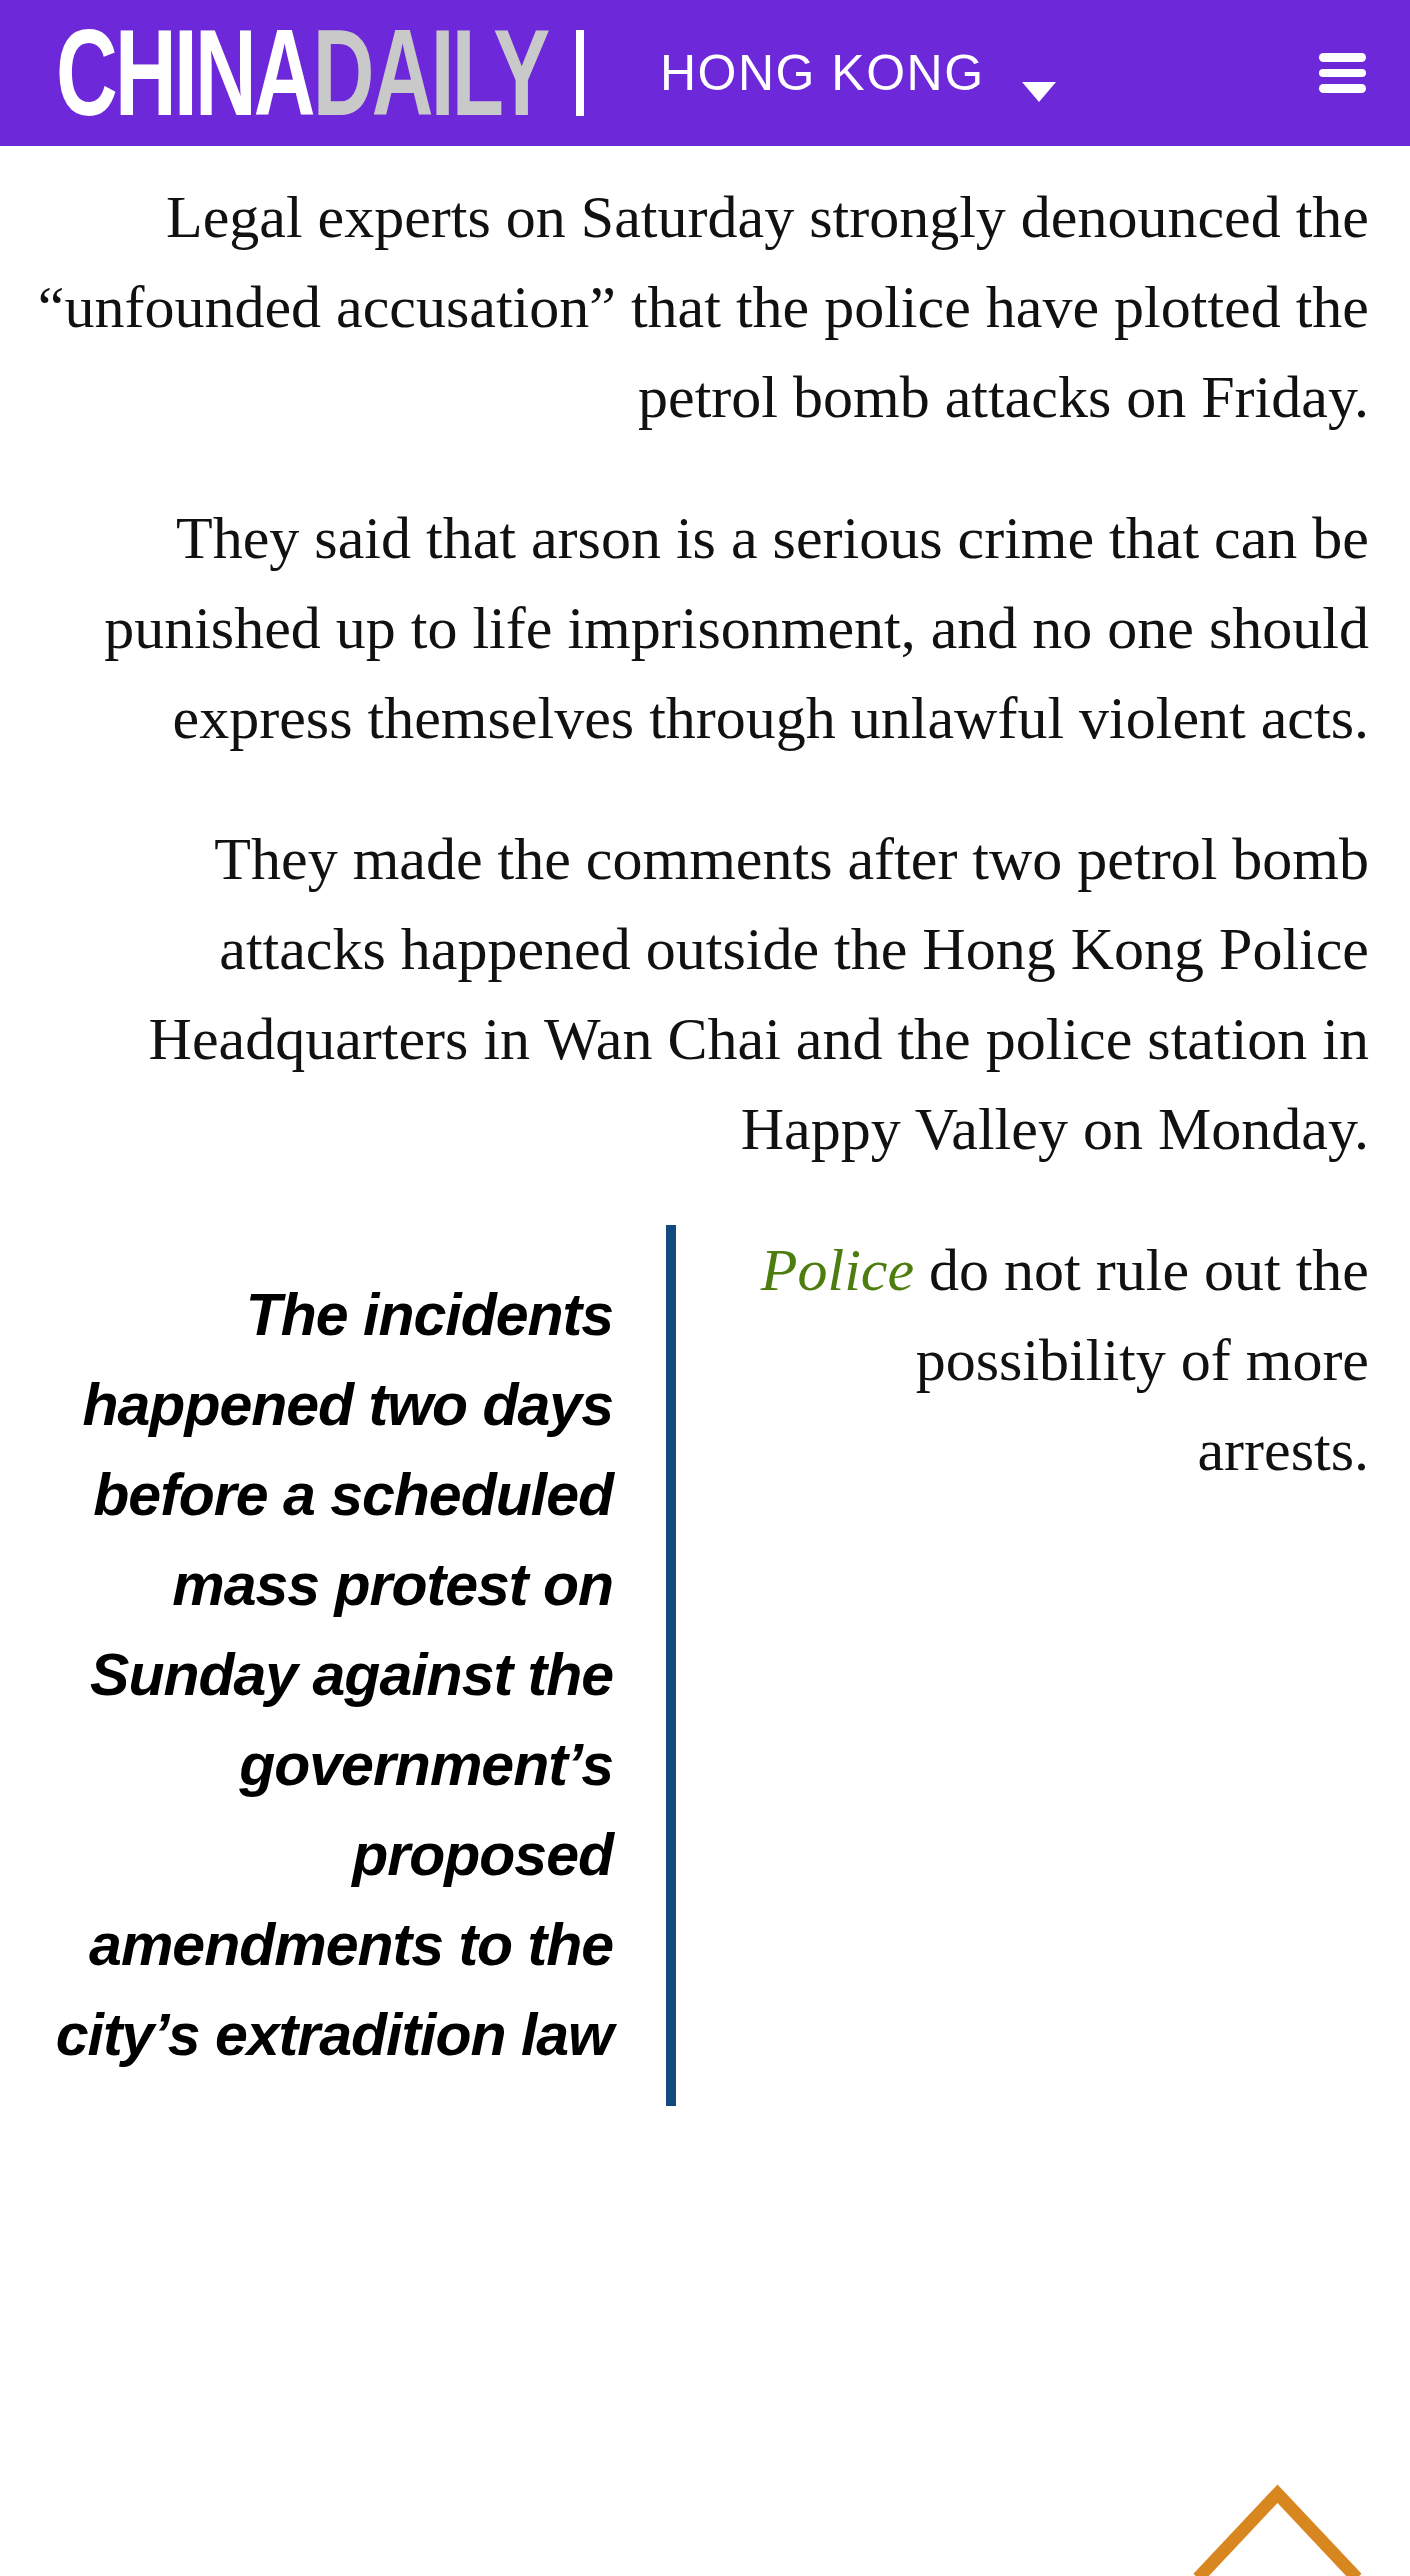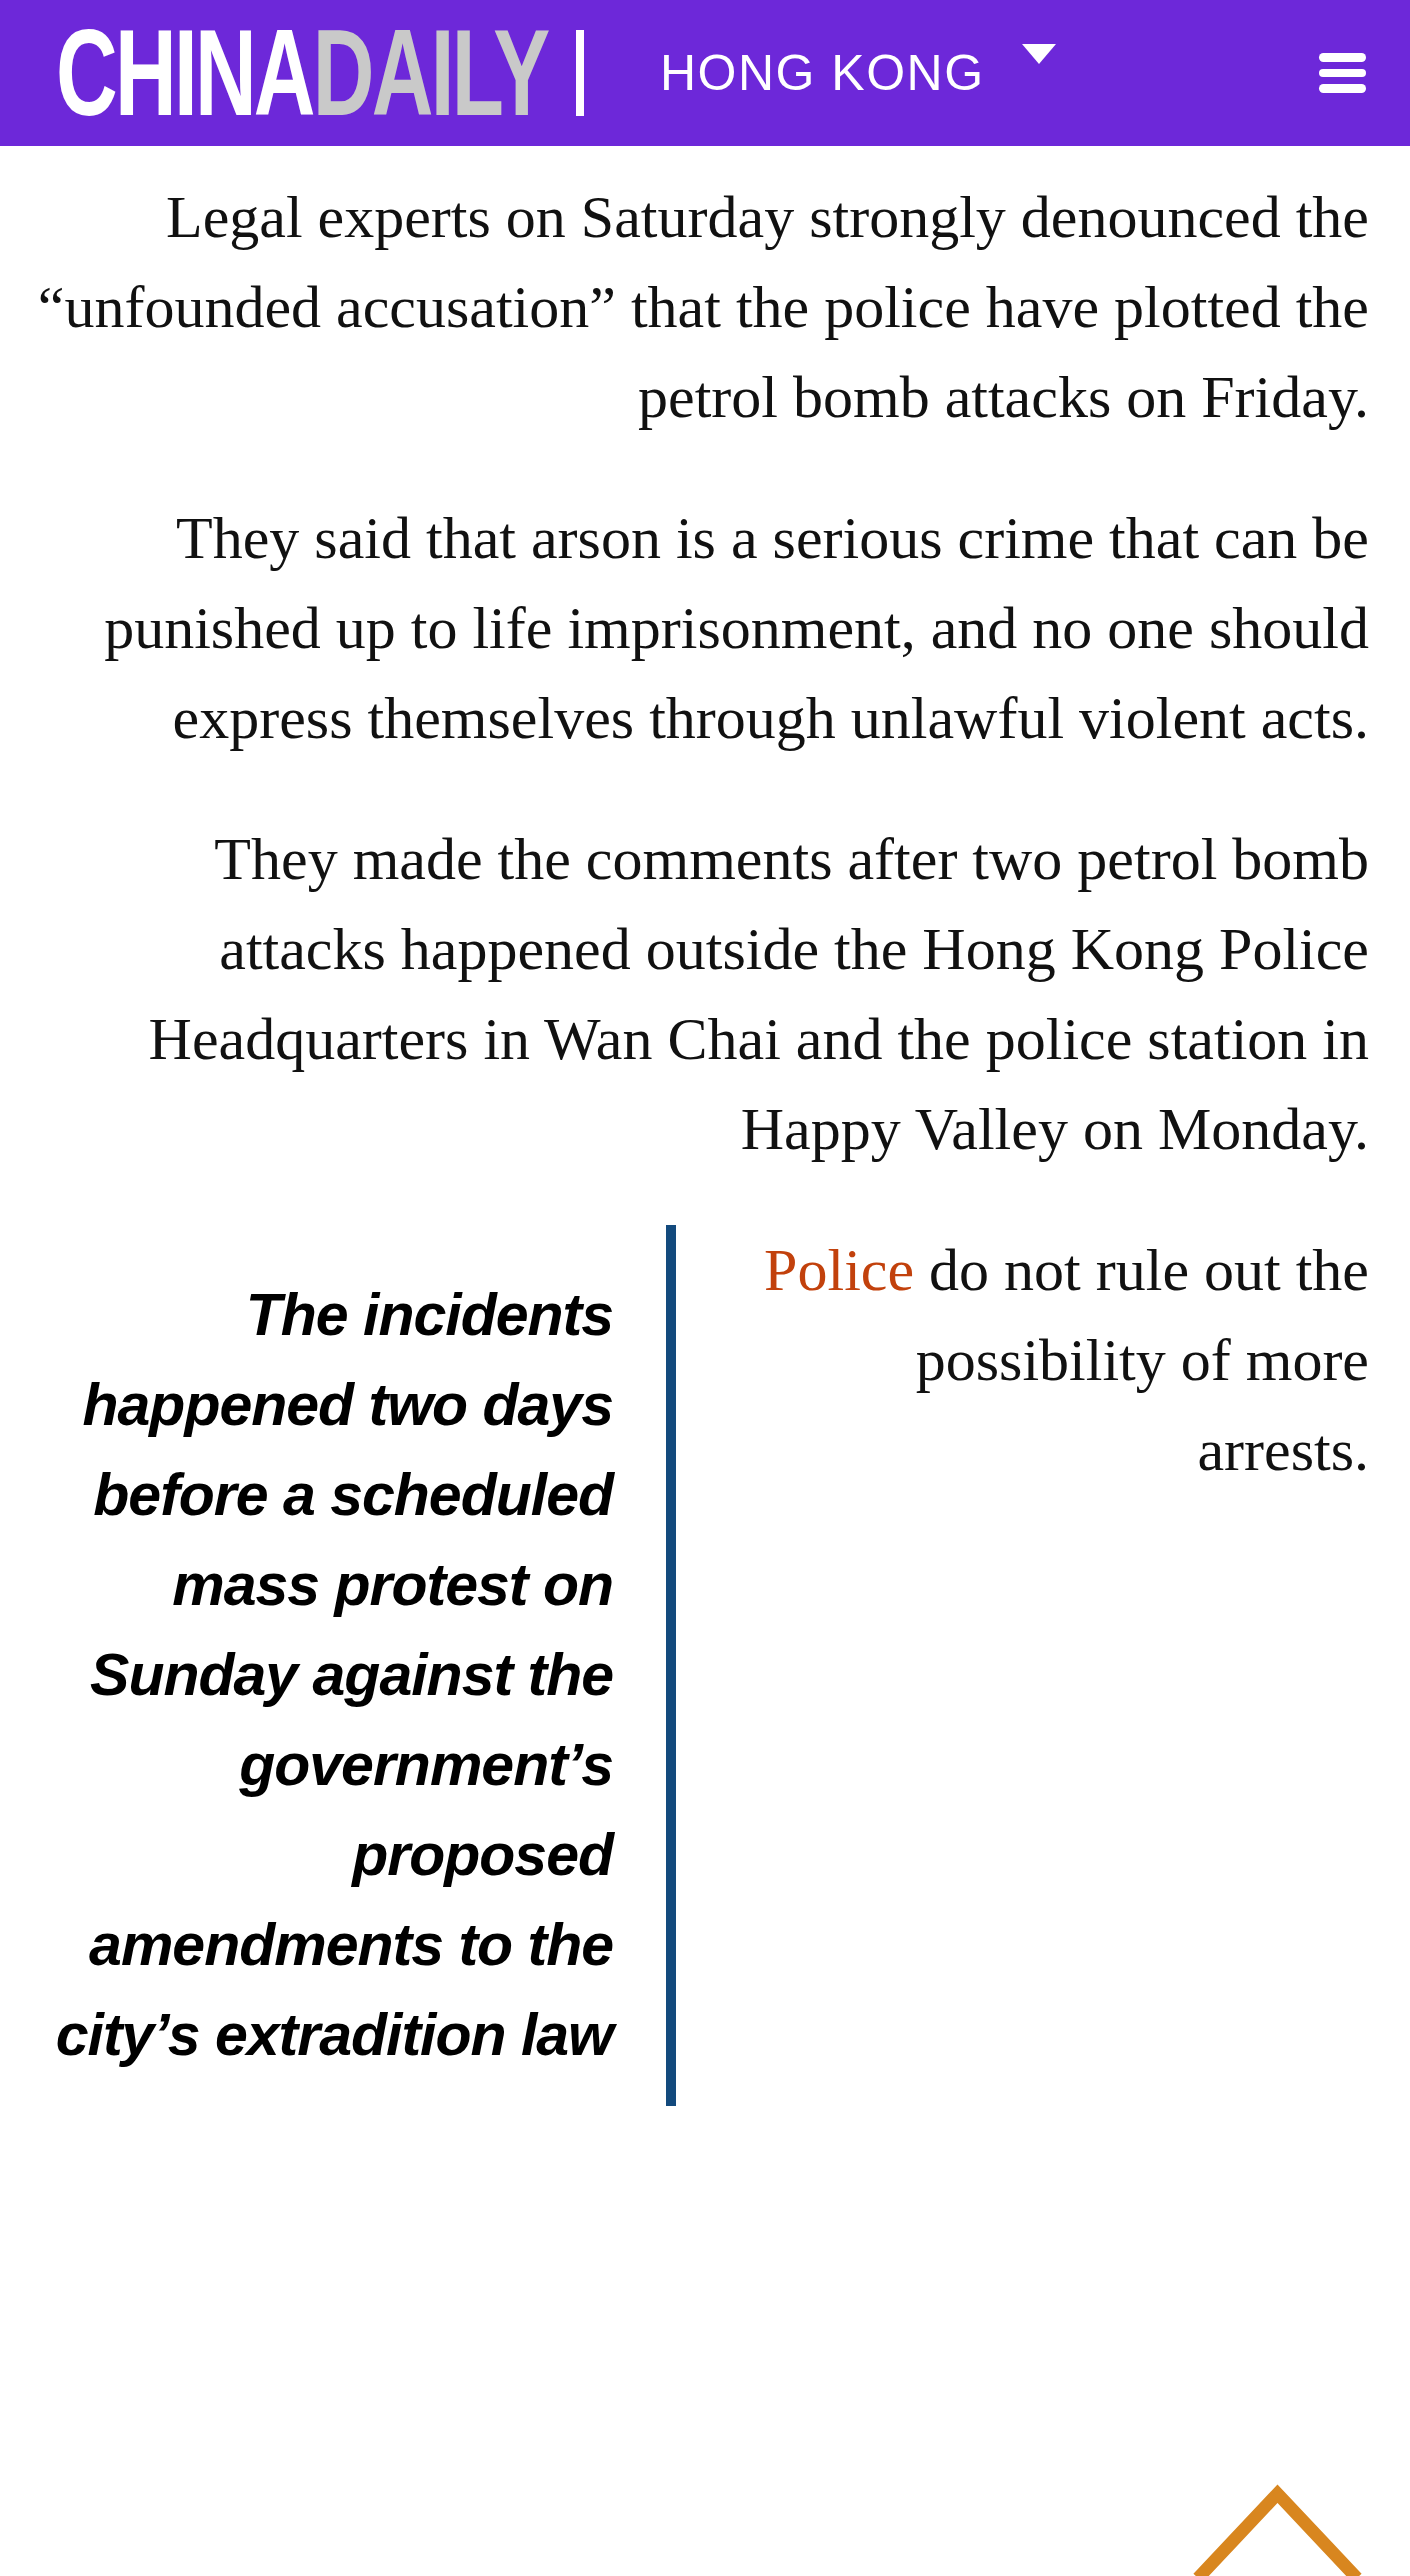--- a/index.html
+++ b/index.html
@@ -21,21 +21,21 @@
     cursor:pointer;
   }
   .logo .china { color:#ffffff; }
   .logo .daily { color:#c9c9c9; }
   .header-divider {
     width:7.8px; height:86px; background:#ffffff;
     margin-left:-182px; 
     flex:none;
   }
   .edition {
-    display:flex; align-items:flex-start; gap:37px;
+    display:flex; align-items:flex-end; gap:37px;
     background:none; border:none; cursor:pointer;
     margin-left:76px;
     font-family:"Liberation Sans", sans-serif;
     font-size:50px; letter-spacing:1.5px; color:#ffffff;
   }
   .caret-down {
     width:0; height:0;
     border-left:17.7px solid transparent;
     border-right:17.7px solid transparent;
     border-top:20.6px solid #ffffff;
@@ -68,21 +68,21 @@
     margin:0 75px 29px 0;
     border-right:10.8px solid #134a7d;
     font-family:"Liberation Sans", sans-serif;
     font-style:italic; font-weight:700;
     font-size:59px; line-height:90px; letter-spacing:-1px;
     color:#000000;
     hyphens:auto; -webkit-hyphens:auto;
   }
 
   .article a.inline-link {
-    color:#c2410c; text-decoration:none; cursor:pointer;
+    color:#4d7c0f; text-decoration:none; cursor:pointer;font-style:italic;
   }
 
   
   .back-to-top {
     position:absolute; right:44px; bottom:-8.8px;
     background:none; border:none; cursor:pointer; padding:0;
   }
 </style>
 </head>
 <body>

